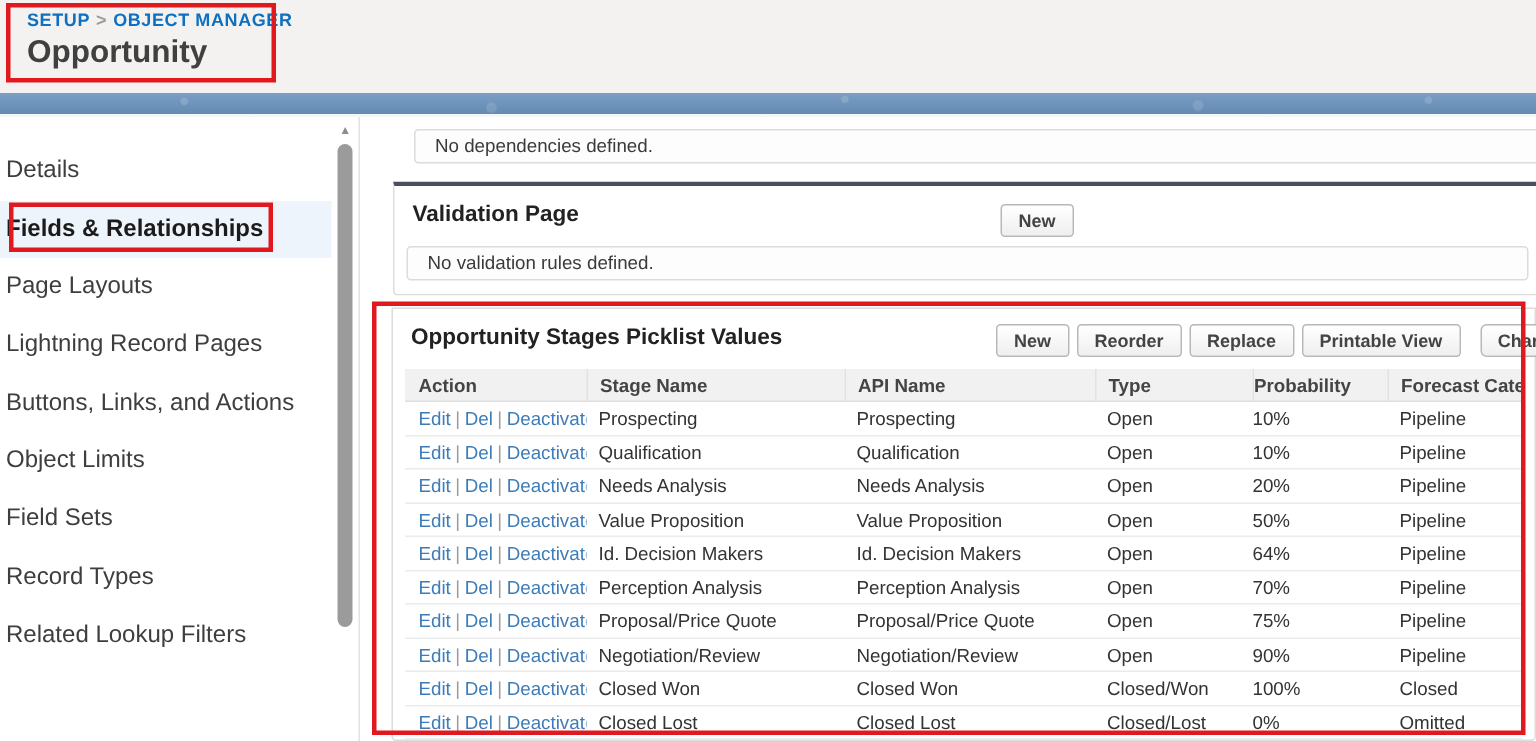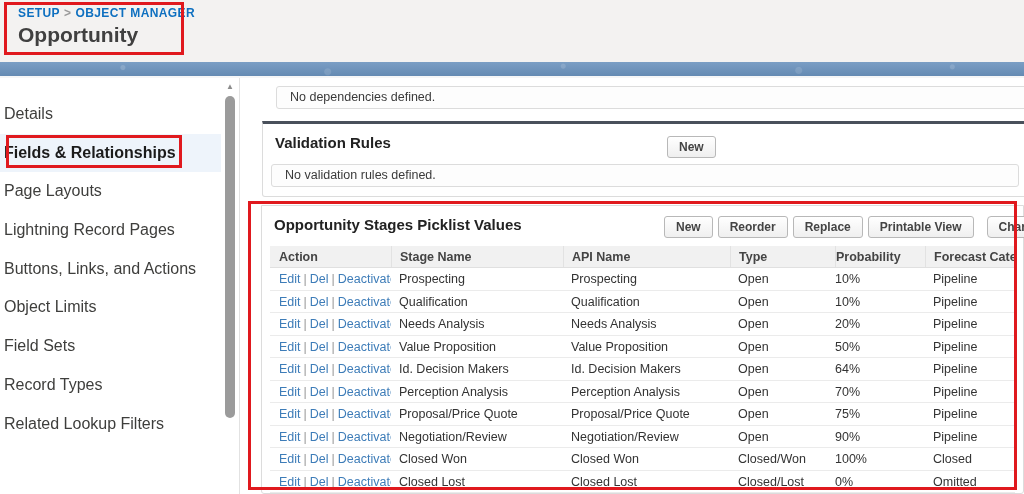--- a/index.html
+++ b/index.html
@@ -160,21 +160,21 @@
     <div class="scroll-up">▲</div>
     <div class="scroll-thumb"></div>
   </div>
 
   <div class="main">
 
     <div class="note-box dependencies-box">No dependencies defined.</div>
 
     <div class="section validation-section">
       <div class="section-head">
-        <span class="section-title">Validation Rules</span>
+        <span class="section-title">Validation Page</span>
         <button class="btn vr-new-btn">New</button>
       </div>
       <div class="note-box note-inner">No validation rules defined.</div>
     </div>
 
     <div class="section stages-section">
       <div class="section-head">
         <span class="section-title">Opportunity Stages Picklist Values</span>
         <div class="stages-buttons">
           <span style="display:flex;gap:5px;">

